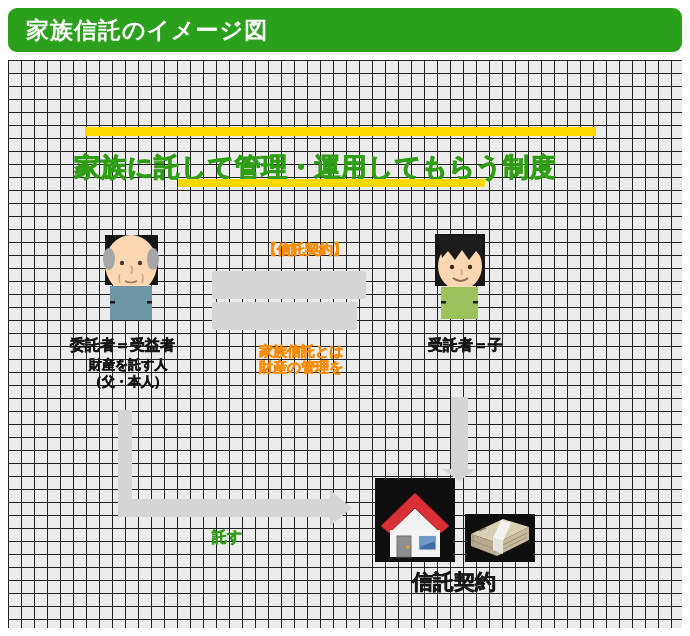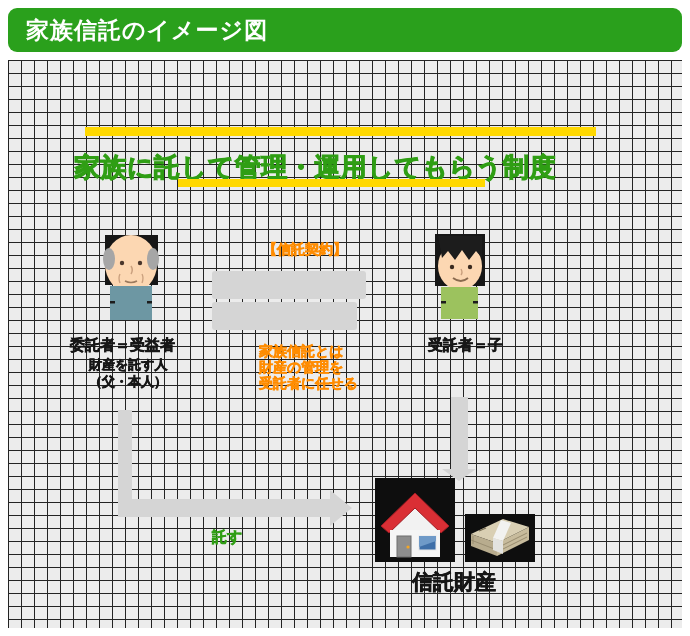--- a/index.html
+++ b/index.html
@@ -74,21 +74,20 @@
   <div class="abs lbl-black" style="left:70px; top:336px; font-size:15px;">委託者＝受益者</div>
   <div class="abs lbl-black" style="left:89px; top:356px; font-size:13px; line-height:17px;">財産を託す人</div>
   <div class="abs lbl-black" style="left:89px; top:373px; font-size:13px; line-height:17px;">（父・本人）</div>
 
   <div class="abs lbl-orange" style="left:247px; top:241px; font-size:14px;">【信託契約】</div>
   <div class="abs graybar" style="left:212px; top:271px; width:154px; height:28px;"></div>
   <div class="abs graybar" style="left:212px; top:302px; width:145px; height:28px;"></div>
 
   <div class="abs lbl-orange" style="left:243px; top:343px; font-size:14px;">家族信託とは</div>
   <div class="abs lbl-orange" style="left:243px; top:359px; font-size:14px;">財産の管理を</div>
-  <div class="abs lbl-orange" style="left:243px; top:375px; font-size:14px;">受託者に任せる</div>
 
   <svg class="abs" style="left:426px; top:228px;" width="66" height="102" viewBox="0 0 66 102">
     <rect x="9" y="6" width="50" height="52" fill="#161616"></rect>
     <ellipse cx="34" cy="38" rx="22" ry="24" fill="#fcd7b2"></ellipse>
     <path d="M12,8 h44 v22 l-6,-7 -7,9 -7,-10 -7,10 -7,-9 -6,7 z" fill="#1c1c1c"></path>
     <circle cx="26" cy="39" r="2.2" fill="#3a2a20"></circle>
     <circle cx="44" cy="39" r="2.2" fill="#3a2a20"></circle>
     <path d="M35,41 q2,3.5 0,6" stroke="#caa07e" fill="none" stroke-width="1.4"></path>
     <path d="M27,50 q8,6 15,0" stroke="#8a6a4f" fill="none" stroke-width="1.8"></path>
     <rect x="15" y="59" width="37" height="32" fill="#9cc25e"></rect>
@@ -122,15 +121,15 @@
     <polygon points="6,20 38,5 64,13 32,29" fill="#d9cfb3"></polygon>
     <polygon points="6,20 32,29 32,42 6,32" fill="#b8ac8e"></polygon>
     <polygon points="32,29 64,13 64,26 32,42" fill="#c7bb9c"></polygon>
     <path d="M34,33 L62,19 M34,37 L62,23" stroke="#8d8165" stroke-width="0.8"></path>
     <path d="M8,22 L8,30 M6,26 L32,36" stroke="#8d8165" stroke-width="0.7"></path>
     <polygon points="36,6 46,9 38,27 28,24" fill="#f2f2f0"></polygon>
     <polygon points="28,24 38,27 38,40 28,36" fill="#e3e3e0"></polygon>
     <path d="M14,17 l7,-3" stroke="#7a6f55" stroke-width="1.2"></path>
   </svg>
 
-  <div class="abs lbl-black" style="left:412px; top:568px; font-size:21px;">信託財産</div>
+  <div class="abs lbl-black" style="left:412px; top:568px; font-size:21px;">信託契約</div>
 
 </div>
 
 </body></html>

